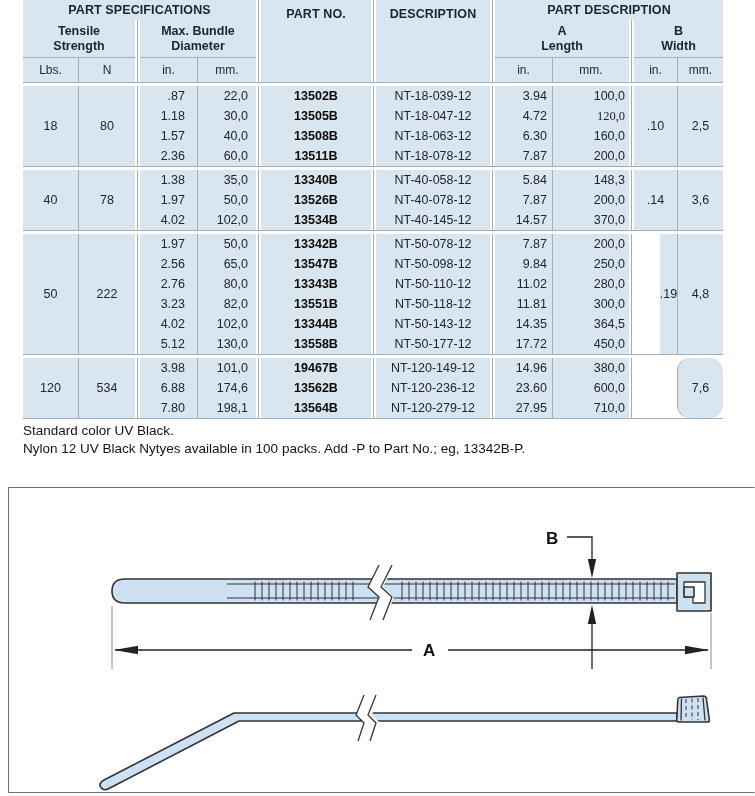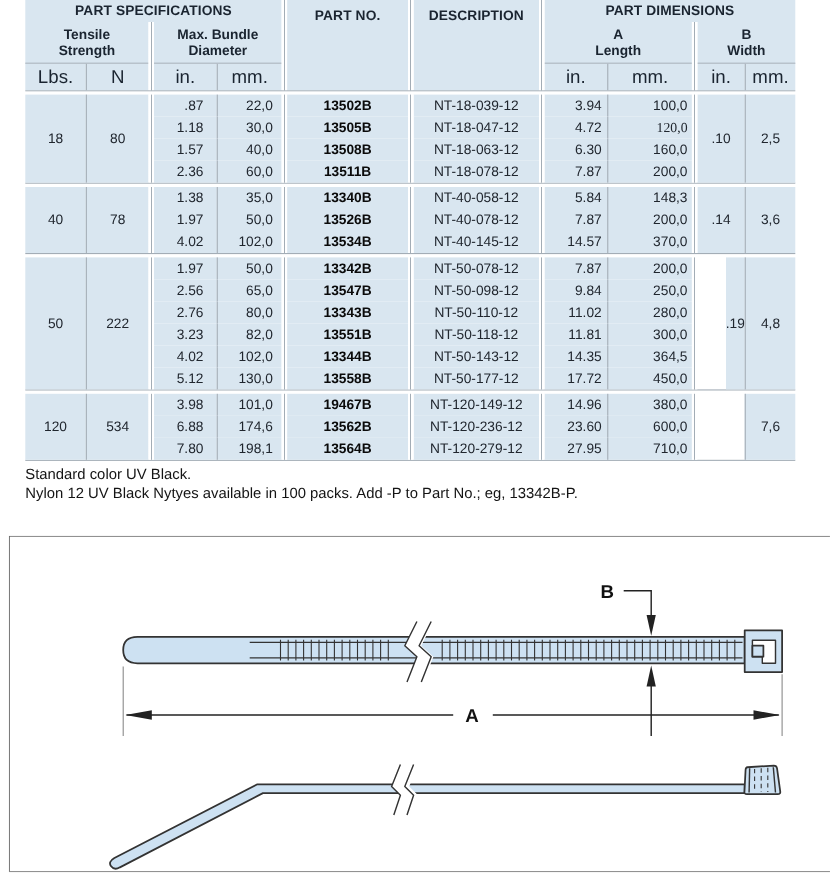--- a/index.html
+++ b/index.html
@@ -16,21 +16,21 @@
   }
   .tbl{position:absolute;left:23px;top:0;width:700px;}
   .hdr{
     display:grid;grid-template-columns:var(--cols);
     grid-template-rows:20px 38px 24px;
     border-bottom:1px solid var(--rule);
   }
   .hc{background:var(--blue);color:#1a2430;display:flex;align-items:center;justify-content:center;text-align:center;}
   .title{font-weight:bold;font-size:12.5px;letter-spacing:0.1px;}
   .two{flex-direction:column;justify-content:center;font-weight:bold;font-size:12.5px;line-height:14.5px;}
-  .unit{font-size:17px;}
+  .unit{font-size:12px;}
   .topcell{align-items:flex-start;padding-top:7px;}
   .gut{background:linear-gradient(to right,#fff 0,#fff 2px,var(--rule) 2px,var(--rule) 3px,#fff 3px,#fff 100%);}
   .bl{border-left:1px solid var(--rule);}
   .bb{border-bottom:1px solid var(--rule);}
   .h-ps{grid-column:1/6;grid-row:1;}
   .h-tens{grid-column:1/3;grid-row:2;}
   .h-bund{grid-column:4/6;grid-row:2;}
   .h-pn{grid-column:7;grid-row:1/4;}
   .h-desc{grid-column:9;grid-row:1/4;}
   .h-pd{grid-column:11/16;grid-row:1;}
@@ -75,21 +75,21 @@
     <div class="hc two bb h-tens" data-name="header-tensile-strength">
       <span data-name="header-tensile-line1">Tensile</span>
       <span data-name="header-tensile-line2">Strength</span>
     </div>
     <div class="hc two bb h-bund" data-name="header-max-bundle-diameter">
       <span data-name="header-bundle-line1">Max. Bundle</span>
       <span data-name="header-bundle-line2">Diameter</span>
     </div>
     <div class="hc title topcell h-desc" data-name="header-description">DESCRIPTION</div>
     <div class="hc title topcell h-pn" data-name="header-part-no">PART NO.</div>
-    <div class="hc title h-pd" data-name="header-part-dimensions">PART DIMENSIONS</div>
+    <div class="hc title h-pd" data-name="header-part-dimensions">PART DESCRIPTION</div>
     <div class="hc two bb h-a" data-name="header-a-length">
       <span data-name="header-a-line1">A</span>
       <span data-name="header-a-line2">Length</span>
     </div>
     <div class="hc two bb h-b" data-name="header-b-width">
       <span data-name="header-b-line1">B</span>
       <span data-name="header-b-line2">Width</span>
     </div>
     <div class="hc unit u1" data-name="unit-lbs">Lbs.</div>
     <div class="hc unit bl u2" data-name="unit-n">N</div>
@@ -231,21 +231,21 @@
         <div class="c center pn" data-name="cell-part-no" style="grid-area: 2 / 7;">13562B</div>
         <div class="c center" data-name="cell-description" style="grid-area: 2 / 9;">NT-120-236-12</div>
         <div class="c right pr5" data-name="cell-length-in" style="grid-area: 2 / 11;">23.60</div>
         <div class="c right bl pr4" data-name="cell-length-mm" style="grid-area: 2 / 12;">600,0</div>
         <div class="c right pr12" data-name="cell-bundle-in" style="grid-area: 3 / 4;">7.80</div>
         <div class="c right bl pr8" data-name="cell-bundle-mm" style="grid-area: 3 / 5;">198,1</div>
         <div class="c center pn" data-name="cell-part-no" style="grid-area: 3 / 7;">13564B</div>
         <div class="c center" data-name="cell-description" style="grid-area: 3 / 9;">NT-120-279-12</div>
         <div class="c right pr5" data-name="cell-length-in" style="grid-area: 3 / 11;">27.95</div>
         <div class="c right bl pr4" data-name="cell-length-mm" style="grid-area: 3 / 12;">710,0</div>
-        <div class="c center bl" data-name="cell-width-mm" style="grid-area: 1 / 15 / span 3;">7,6</div>
+        <div class="c center bl" data-name="cell-width-mm" style="grid-area: 1 / 15 / span 3; border-radius: 13px;">7,6</div>
         <div class="gut" data-name="column-gutter" style="grid-area: 1 / 3 / span 3;"></div>
         <div class="gut" data-name="column-gutter" style="grid-area: 1 / 6 / span 3;"></div>
         <div class="gut" data-name="column-gutter" style="grid-area: 1 / 8 / span 3;"></div>
         <div class="gut" data-name="column-gutter" style="grid-area: 1 / 10 / span 3;"></div>
         <div class="gut" data-name="column-gutter" style="grid-area: 1 / 13 / span 3;"></div>
       </div>
     </div>
 </div>
 
 <div class="notes" data-name="footnotes">

